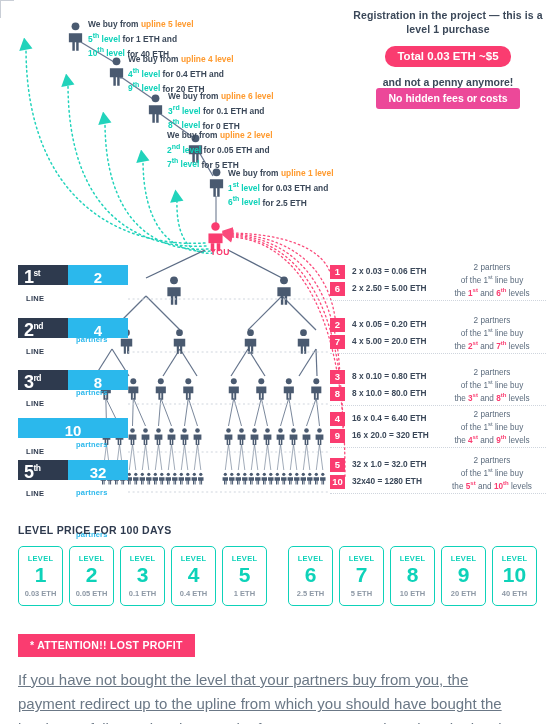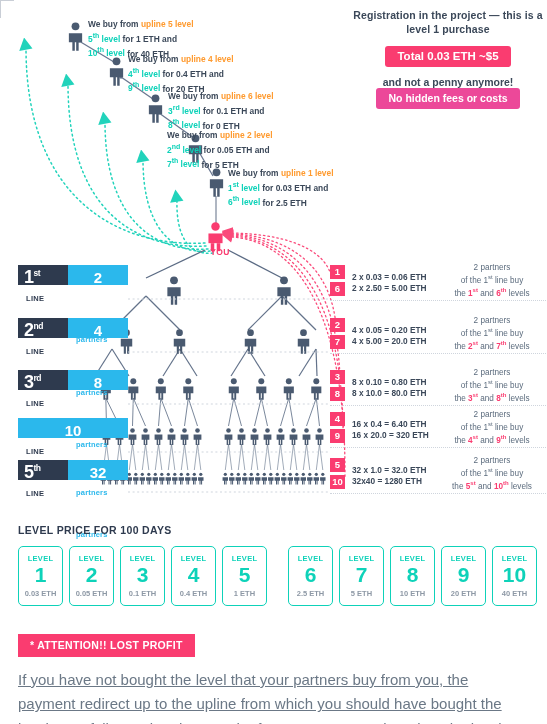--- a/index.html
+++ b/index.html
@@ -22,42 +22,42 @@
   .upline-block { position:absolute; font-size:8.4px; font-weight:bold; line-height:1.42; white-space:nowrap; }
   .u-head { color:#3b4859; }
   .u-head .orange { color:#FF9A2E; }
   .u-line { color:#3b4859; }
   .u-line .teal { color:#0ED2B9; }
 
   
   .hdr { position:absolute; left:352px; top:8px; width:192px; text-align:center; }
   .hdr-title { font-size:10.5px; font-weight:bold; color:#3b4859; line-height:1.35; letter-spacing:.1px; }
   .pill { display:inline-block; padding:4px 12px 5px; border-radius:3px; font-size:11.5px; font-weight:bold; color:#fff; }
-  .pill-pink { background:#FA3C70; margin-top:10px; }
+  .pill-pink { background:#FA3C70; margin-top:10px;border-radius:10px; }
   .pill-teal { background:#ec4899; font-size:10.5px; }
   .hdr-sub { font-size:10.5px; font-weight:bold; color:#3b4859; margin-top:9px; }
 
   
   .line-badge { position:absolute; left:18px; width:110px; height:20px; display:flex; }
   .lb-left { width:50px; background:#2E3A4E; position:relative; }
   .lb-right { flex:1; background:#2BB8EC; position:relative; }
   .lb-num { position:absolute; left:6px; top:2px; color:#fff; font-size:18px; font-weight:bold; letter-spacing:-.5px; }
   .lb-num sup { font-size:8.5px; font-weight:bold; top:-.75em; }
   .lb-cnt { position:absolute; left:0; right:0; top:4px; text-align:center; color:#fff; font-size:15px; font-weight:bold; }
   .lb-cap-line { position:absolute; left:8px; top:29px; font-size:7.5px; font-weight:bold; color:#2E3A4E; letter-spacing:.3px; }
   .lb-cap-part { position:absolute; left:58px; top:29px; font-size:7.5px; font-weight:bold; color:#2BB8EC; letter-spacing:.2px;margin-top:41px; }
 
   
   .payrow { position:absolute; left:330px; width:216px; height:34px; }
   .pnum { position:absolute; left:0; width:15px; height:14px; background:#FA3C70; color:#fff;
           font-size:9.5px; font-weight:bold; text-align:center; line-height:14px; }
   .pnum.b1 { top:0; }
   .pnum.b2 { top:17px; }
   .pmath { position:absolute; left:22px; font-size:8.3px; font-weight:bold; color:#3b4859; white-space:nowrap; }
-  .pmath.m1 { top:7px; }
+  .pmath.m1 { top:1px; }
   .pmath.m2 { top:18px; }
   .pdesc { position:absolute; left:108px; top:-3px; width:108px; text-align:center;
            font-size:8.2px; line-height:1.38; color:#5b6personally; }
   .pdesc { color:#5b6b7d; }
   .pdesc b { color:#FA3C70; }
   .pdesc sup { font-size:6px; }
 
   .rowdiv { position:absolute; left:330px; width:216px; height:0;
             border-top:1px dotted #cfd5dd; }
 

